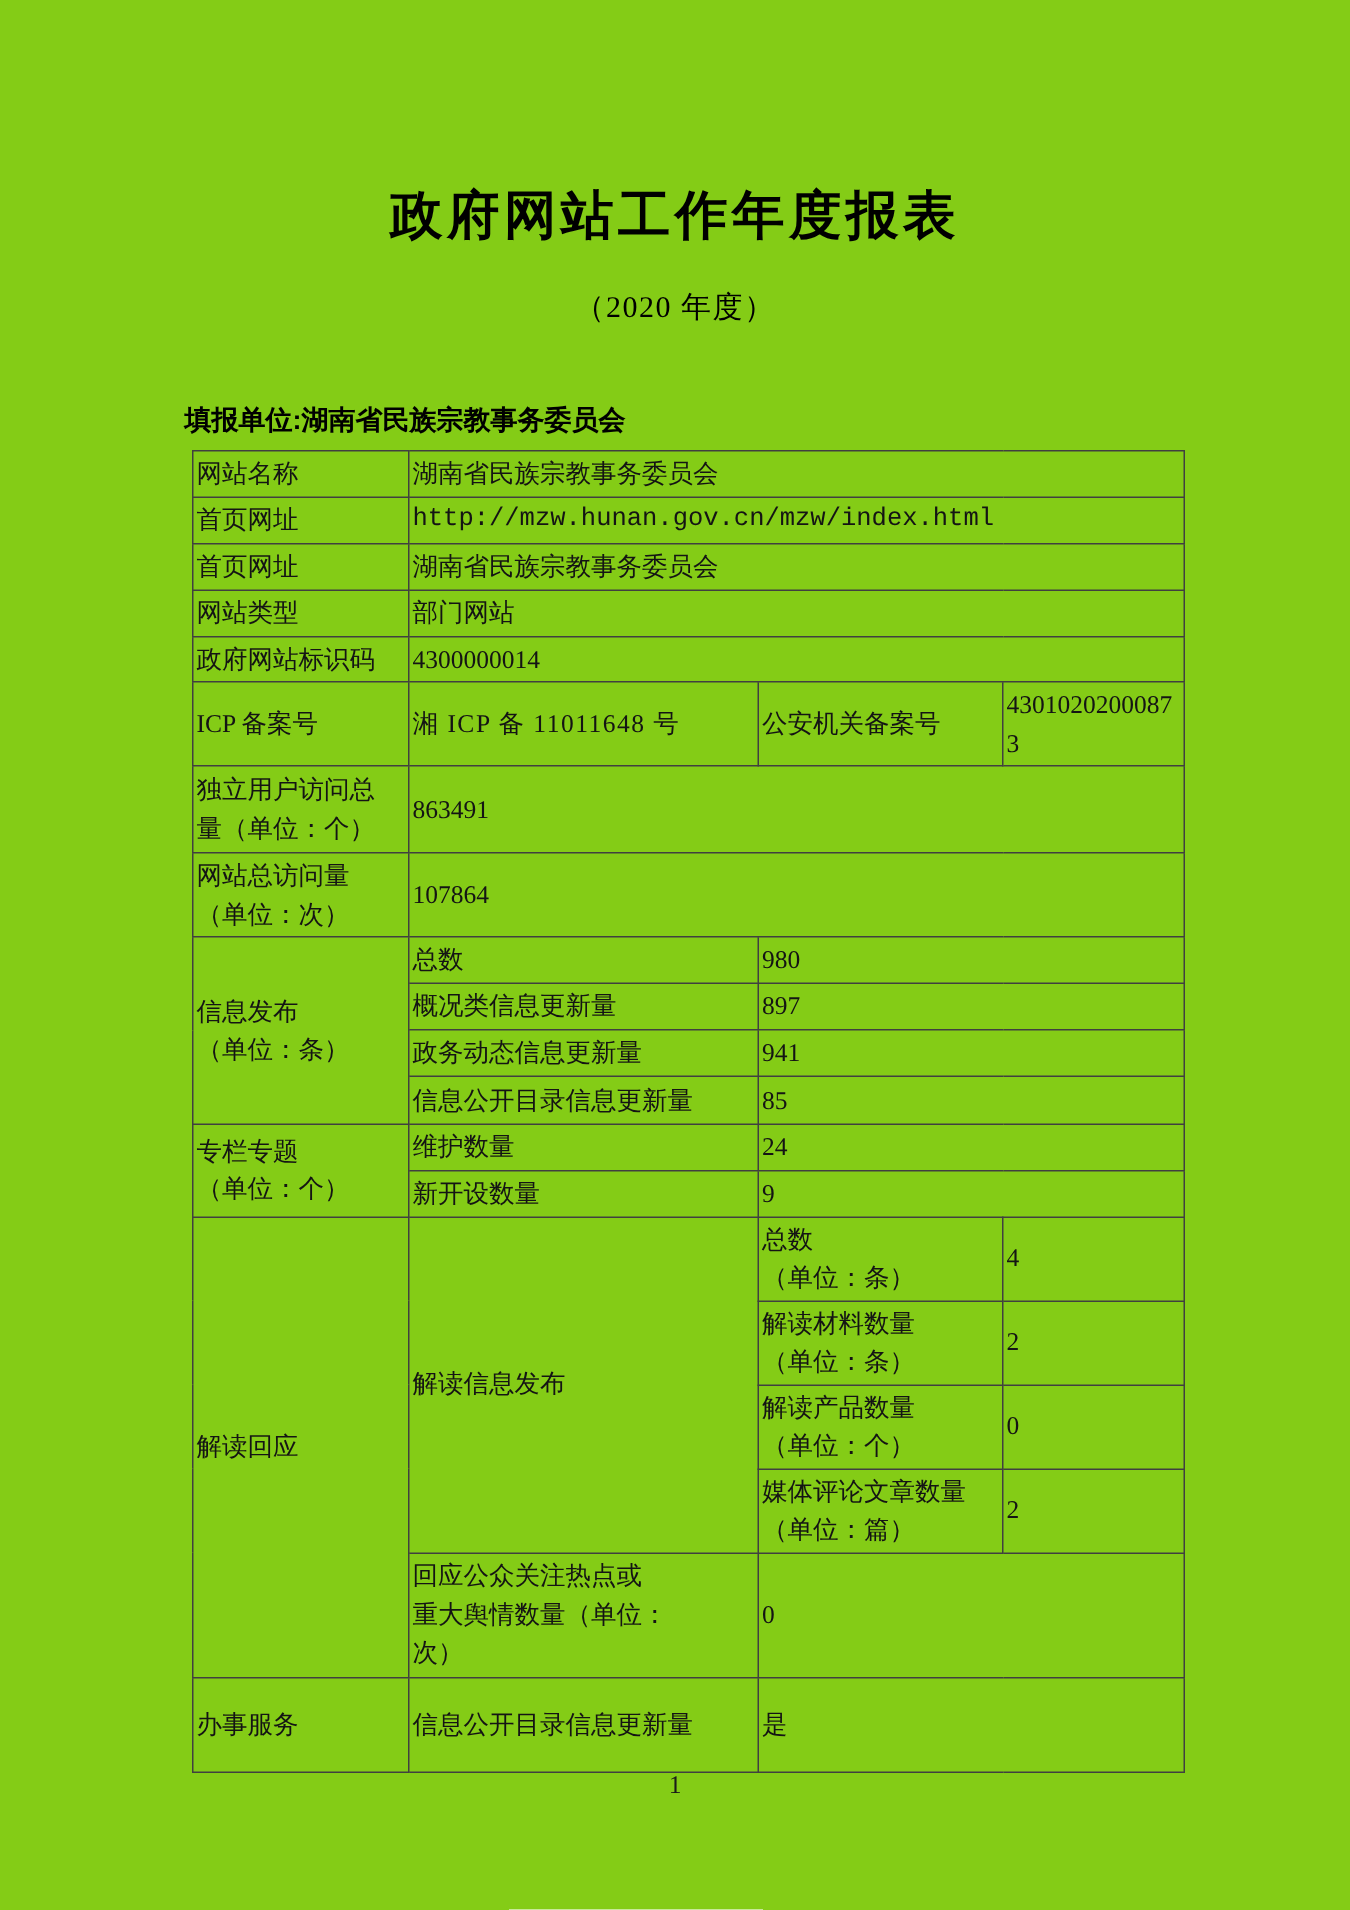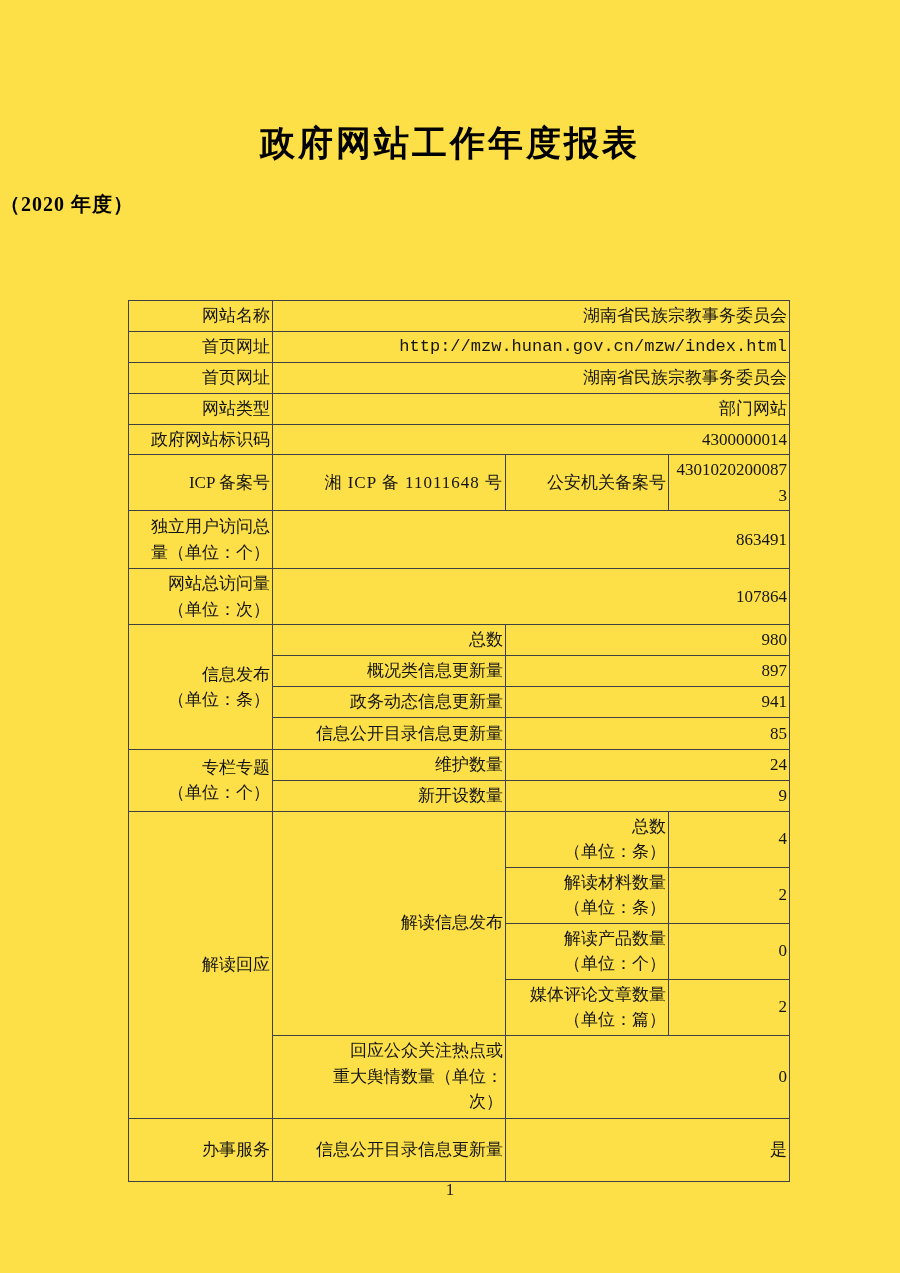--- a/index.html
+++ b/index.html
@@ -5,66 +5,65 @@
   * { margin: 0; padding: 0; box-sizing: border-box; }
   html, body { background: #ffffff; }
   body {
     font-family: "Liberation Serif", "DejaVu Serif", serif;
     color: #1a1a1a;
   }
   .page {
     position: relative;
     width: 900px;
     height: 1273px;
-    background: #fde047;
+    background: #84cc16;
     overflow: hidden;
   }
   .doc-title {
     position: absolute;
     top: 120px;
     left: 0;
     width: 100%;
     text-align: center;
     font-family: "Liberation Sans", "DejaVu Sans", sans-serif;
     font-weight: bold;
     font-size: 35px;
     letter-spacing: 3px;
     color: #000000;
   }
   .doc-subtitle {
     position: absolute;
     top: 191px;
     left: 0;
     width: 100%;
-    text-align: left;
+    text-align: center;
     font-size: 20px;
     letter-spacing: 1px;
     color: #000000;
-    font-weight: bold;
   }
   .reporting-unit {
     position: absolute;
     top: 268px;
     left: 123px;
     font-family: "Liberation Sans", "DejaVu Sans", sans-serif;
     font-weight: bold;
     font-size: 18px;
     color: #000000;
   }
   table.report {
     position: absolute;
     left: 128px;
     top: 300px;
     width: 661px;
     border-collapse: collapse;
     table-layout: fixed;
   }
   table.report td {
     border: 1px solid #404040;
-    text-align: right;
+    text-align: left;
     vertical-align: middle;
     font-size: 17px;
     padding: 2px;
     color: #141414;
     line-height: 1.5;
   }
   td.pre { white-space: pre-line; line-height: 1.55; }
   td.num { font-family: "Liberation Serif", "DejaVu Serif", serif; }
   td.url { font-family: "Liberation Mono", "DejaVu Sans Mono", monospace; font-size: 17px; }
   td.police-val {
@@ -92,20 +91,21 @@
   tr.h58 { height: 58px; } tr.h59 { height: 50px; } tr.h63 { height: 63px; }
   tr.h83 { height: 83px; }
 </style>
 </head>
 <body>
 
 <div class="page">
 
   <div class="doc-title">政府网站工作年度报表</div>
   <div class="doc-subtitle">（2020 年度）</div>
+  <div class="reporting-unit">填报单位:湖南省民族宗教事务委员会</div>
 
   <table class="report">
     <colgroup>
       <col style="width:144px">
       <col style="width:233px">
       <col style="width:163px">
       <col style="width:121px">
     </colgroup>
     <tbody>
       <tr class="h30">

